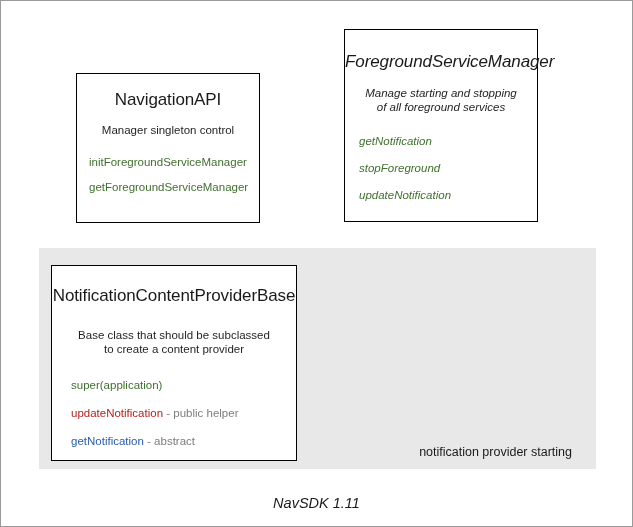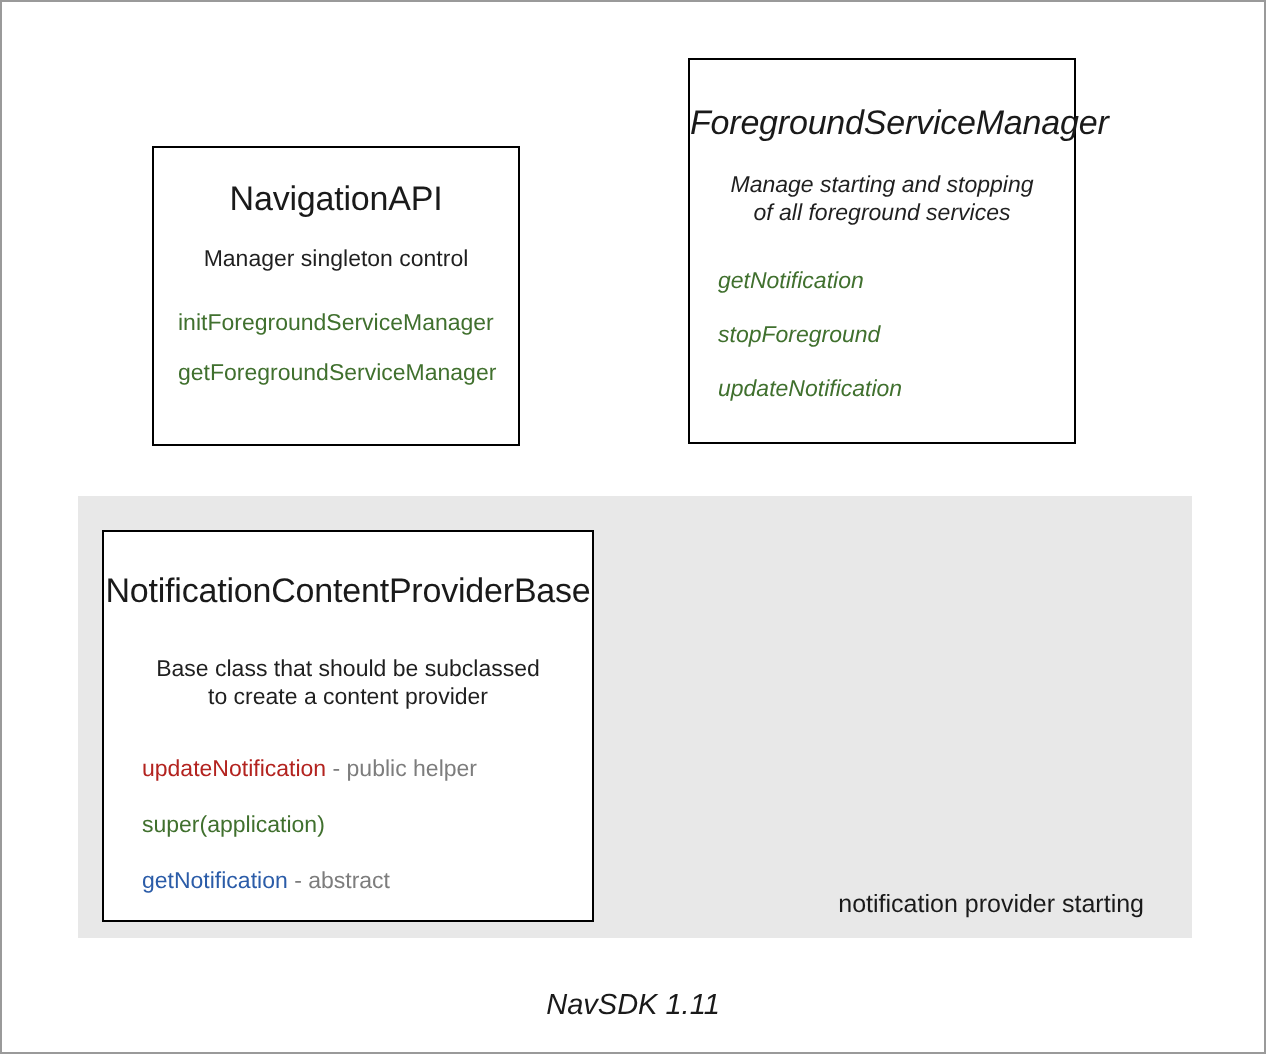--- a/index.html
+++ b/index.html
@@ -164,24 +164,24 @@
   </div>
 
   <div class="class-box" id="box-notification-content-provider-base">
     <div class="class-title">NotificationContentProviderBase</div>
     <div class="class-desc">
       <div>Base class that should be subclassed</div>
       <div>to create a content provider</div>
     </div>
     <ul class="member-list">
       <li class="member">
-        <span class="m-red">updateNotification</span><span class="m-note"> - public helper</span>
+        <span class="m-green">super(application)</span><span class="m-note"></span>
       </li>
       <li class="member">
-        <span class="m-green">super(application)</span><span class="m-note"></span>
+        <span class="m-red">updateNotification</span><span class="m-note"> - public helper</span>
       </li>
       <li class="member">
         <span class="m-blue">getNotification</span><span class="m-note"> - abstract</span>
       </li>
     </ul>
   </div>
 
 
   <div id="footer-label">NavSDK 1.11</div>
 

